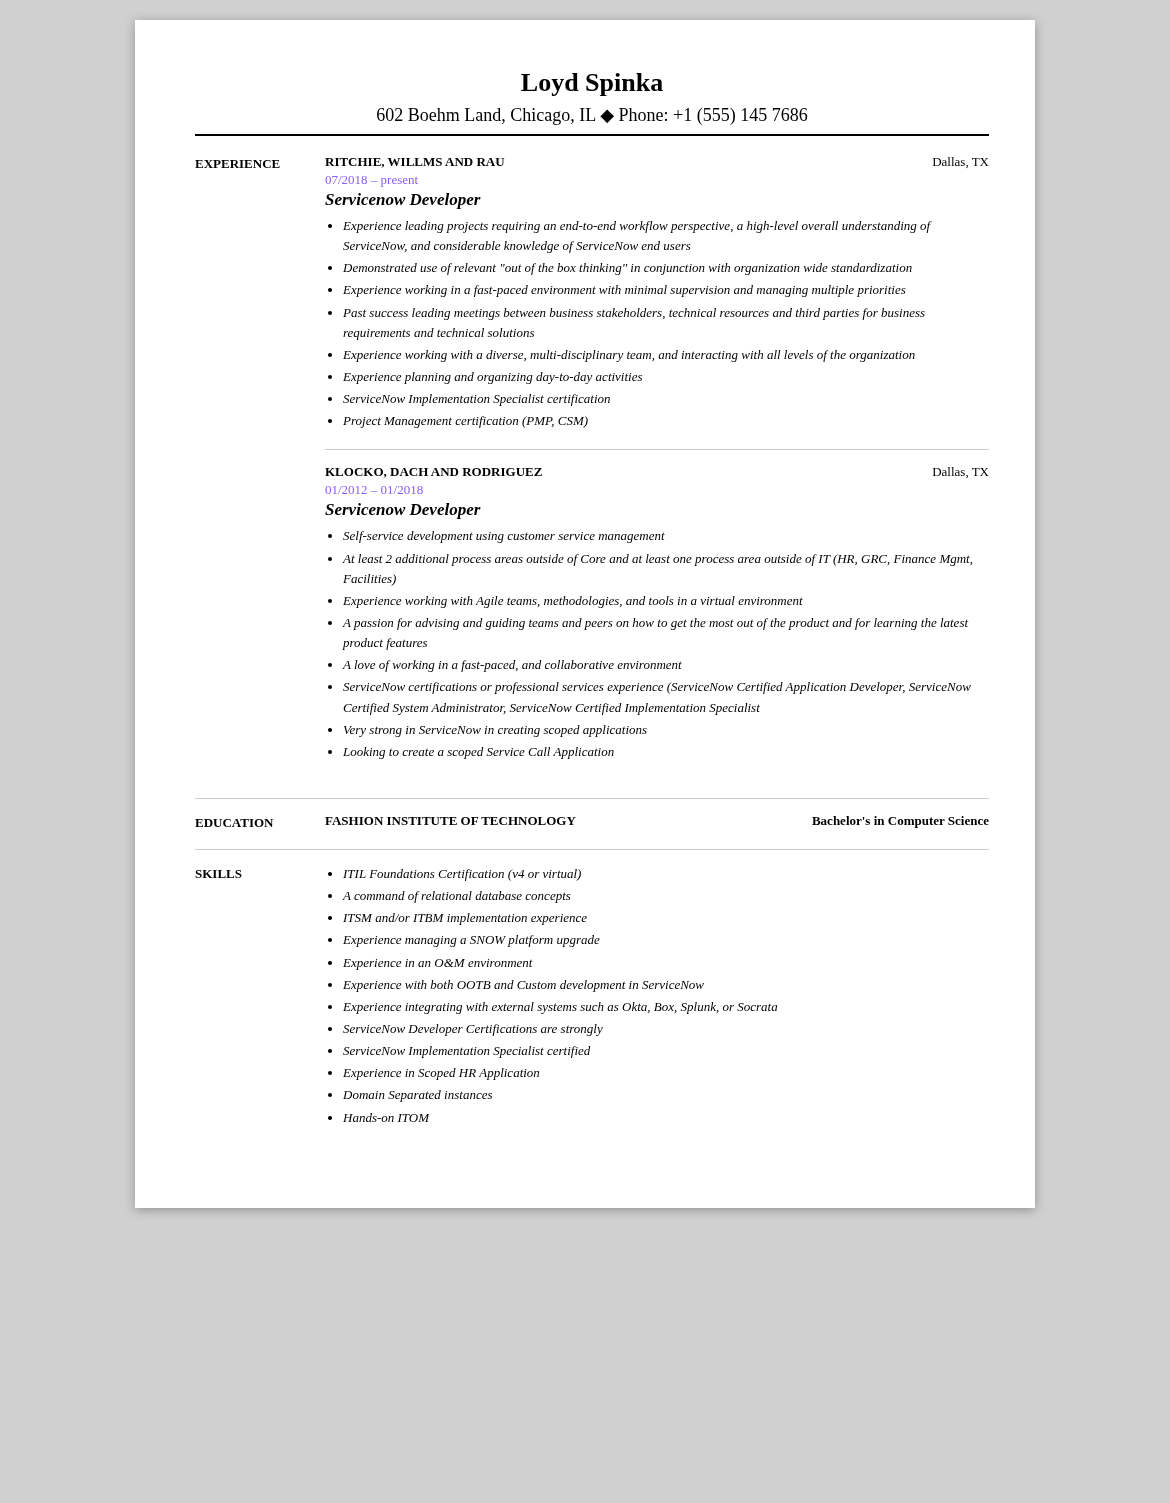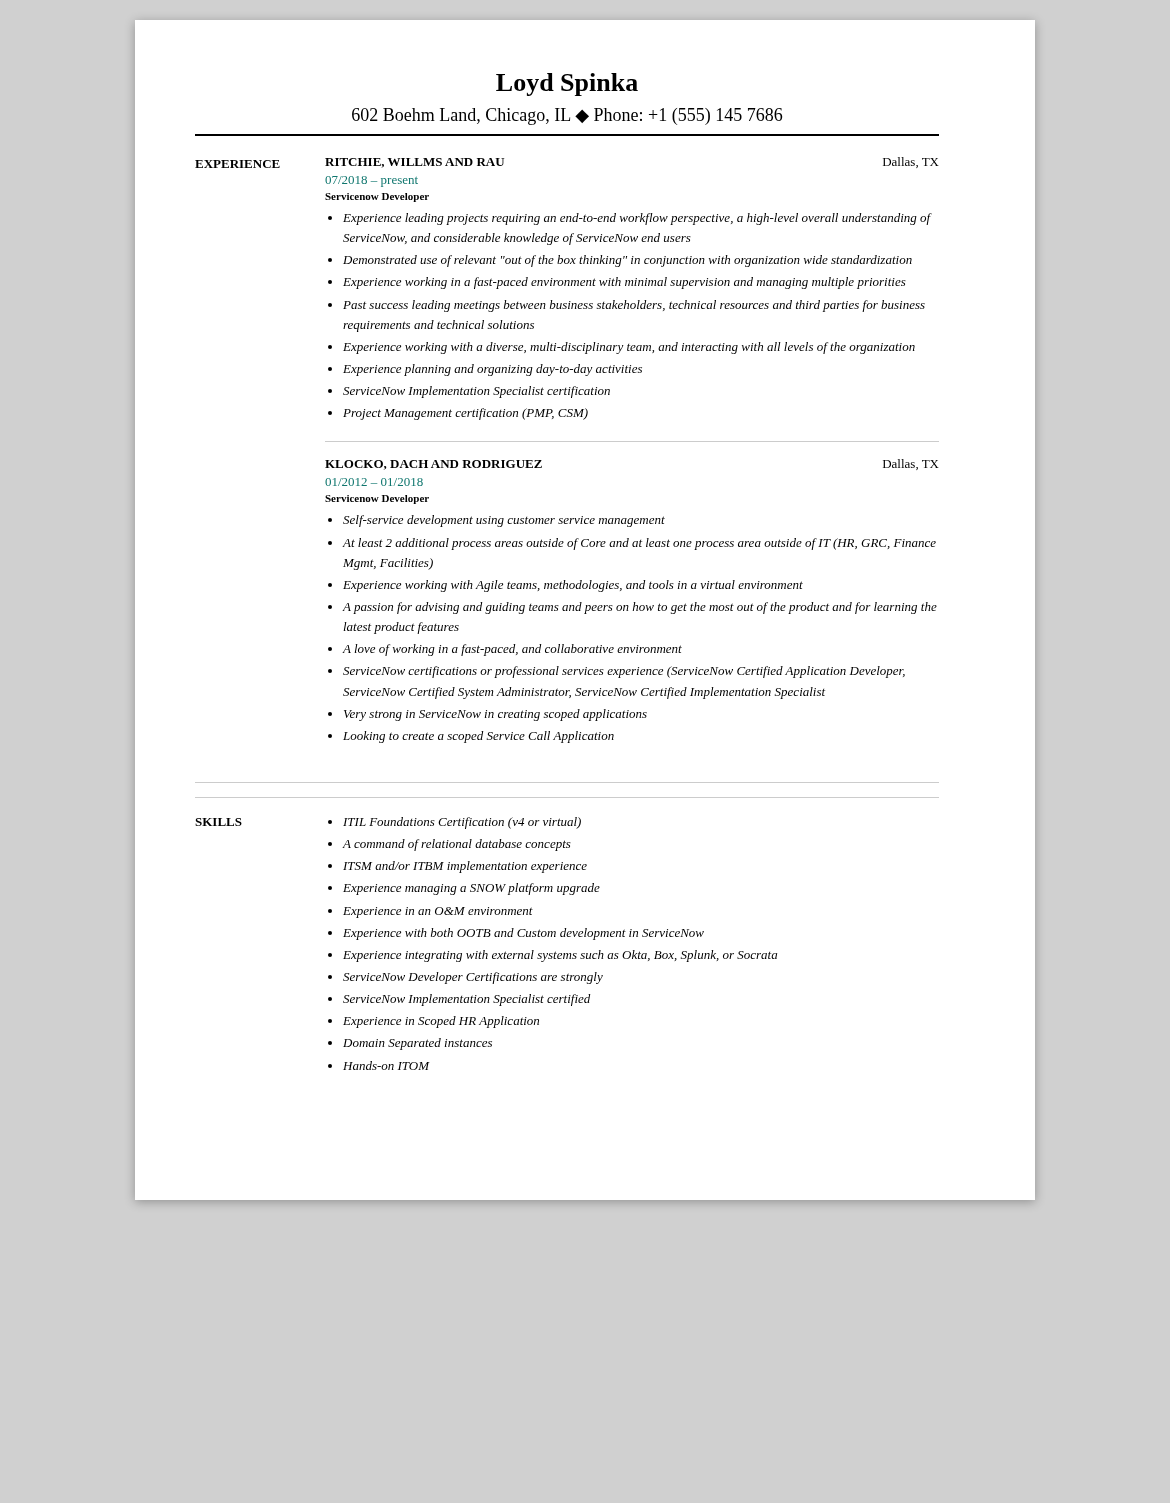--- a/index.html
+++ b/index.html
@@ -15,21 +15,21 @@
       align-items: flex-start;
       min-height: 100vh;
       padding: 20px;
       font-family: 'Times New Roman', Times, serif;
     }
 
     .resume-page {
       background: #ffffff;
       width: 900px;
       min-height: 1180px;
-      padding: 48px 96px 60px 60px;
+      padding: 48px 46px 60px 60px;
       box-shadow: 0 2px 10px rgba(0,0,0,0.3);
     }
 
     .header {
       text-align: center;
       margin-bottom: 6px;
     }
 
     .header-name {
       font-size: 26px;
@@ -71,25 +71,26 @@
     }
 
     .job-location {
       font-size: 13px;
       font-weight: normal;
     }
 
     .job-dates {
       font-size: 13px;
       margin-bottom: 2px;
-      color: #0f766e;
+      color: #8b5cf6;
     }
 
     .job-title {
-      font-size: 11px;
+      font-size: 17px;
+      font-style: italic;
       font-weight: bold;
       margin-bottom: 6px;
     }
 
     .bullet-list {
       list-style: disc;
       padding-left: 18px;
       font-size: 13px;
       line-height: 1.55;
       font-style: italic;
@@ -185,20 +186,29 @@
           <li>ServiceNow certifications or professional services experience (ServiceNow Certified Application Developer, ServiceNow Certified System Administrator, ServiceNow Certified Implementation Specialist</li>
           <li>Very strong in ServiceNow in creating scoped applications</li>
           <li>Looking to create a scoped Service Call Application</li>
         </ul>
       </div>
 
     </div>
   </div>
 
   <hr class="section-divider">
+  <div class="section">
+    <div class="section-label-top">EDUCATION</div>
+    <div class="section-content">
+      <div class="education-header">
+        <div class="education-school">FASHION INSTITUTE OF TECHNOLOGY</div>
+        <div class="education-degree">Bachelor's in Computer Science</div>
+      </div>
+    </div>
+  </div>
 
   <hr class="section-divider">
   <div class="section">
     <div class="section-label-top">SKILLS</div>
     <div class="section-content">
       <ul class="bullet-list">
         <li>ITIL Foundations Certification (v4 or virtual)</li>
         <li>A command of relational database concepts</li>
         <li>ITSM and/or ITBM implementation experience</li>
         <li>Experience managing a SNOW platform upgrade</li>

